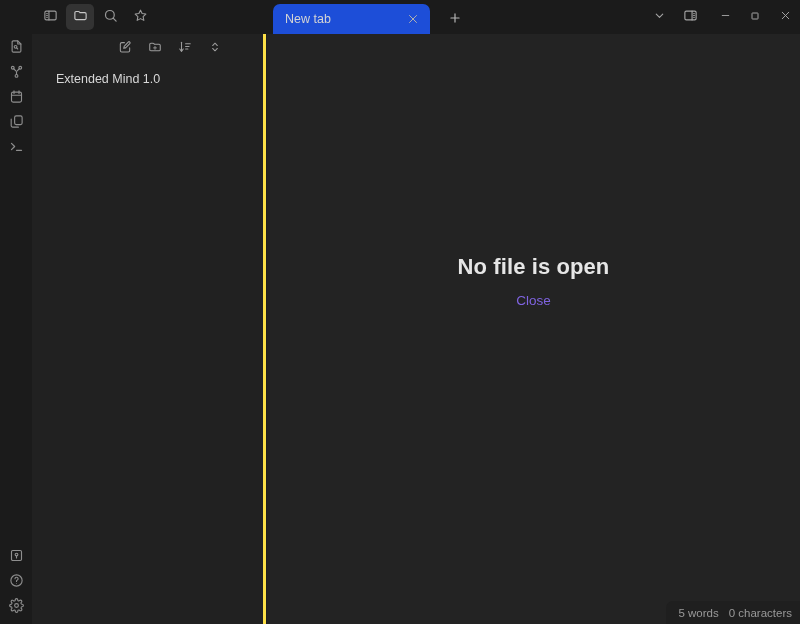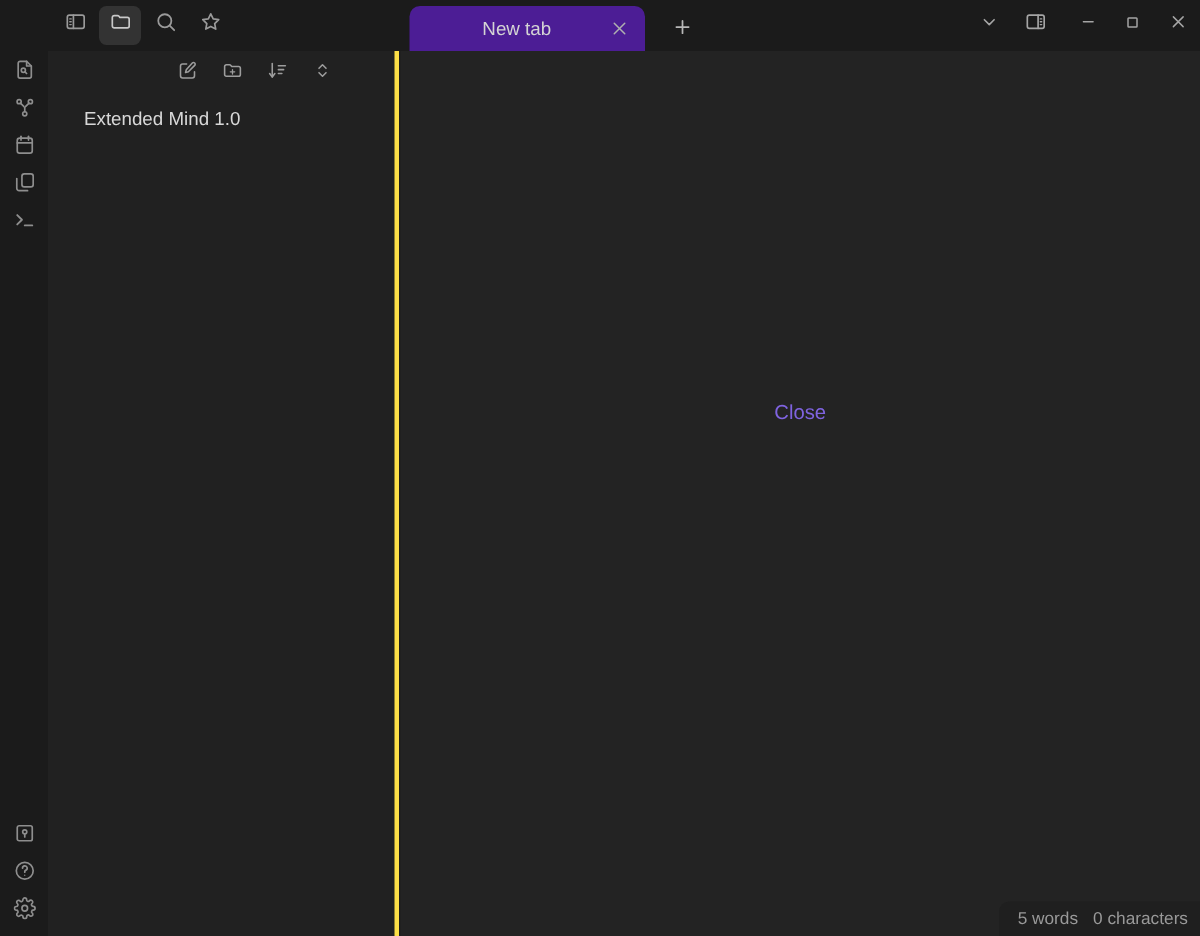--- a/index.html
+++ b/index.html
@@ -71,26 +71,25 @@
   .tabstrip {
     position: absolute;
     left: 236px; top: 0;
     width: 380px; height: 34px;
     display: flex; align-items: flex-end;
   }
   .tab {
     position: relative;
     margin-left: 5px;
     width: 157px; height: 30px;
-    background: #4c1d95;
+    background: #1d4ed8;
     border-radius: 7px 7px 0 0;
     display: flex; align-items: center;
     padding: 0 8px 0 12px;
     cursor: pointer;
-    text-align: center;
   }
   .tab-title {
     flex: 1;
     font-size: 12.5px;
     color: #d4d4d4;
     white-space: nowrap;
     overflow: hidden;
     text-overflow: ellipsis;
   }
   .tab-close {
@@ -449,20 +448,21 @@
         <span>Extended Mind 1.0</span>
       </div>
     </div>
 
   </div>
 
   <div class="sidebar-resize"></div>
 
   <div class="main">
     <div class="empty-state">
+      <div class="empty-title">No file is open</div>
       <div class="empty-action second">Close</div>
     </div>
   </div>
 
   <div class="statusbar">
     <span class="status-item">5 words</span>
     <span class="status-item">0 characters</span>
   </div>
 
 </div>

